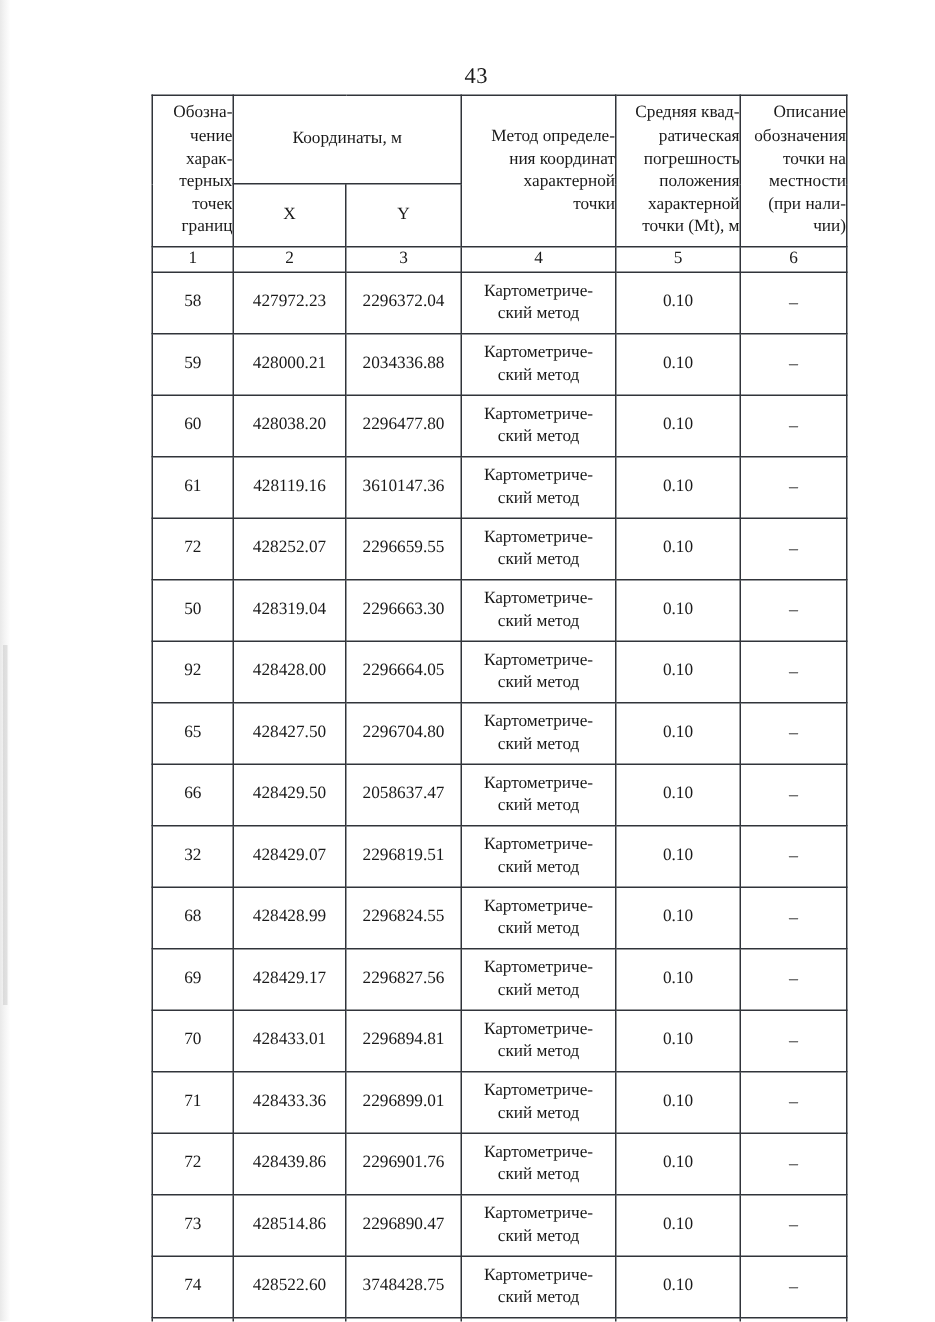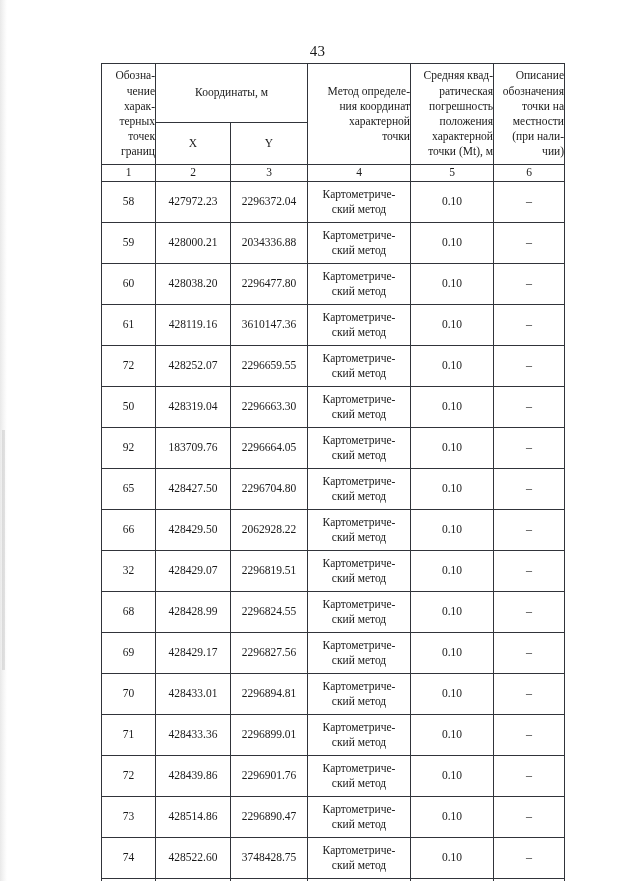--- a/index.html
+++ b/index.html
@@ -254,21 +254,21 @@
           <td>2296663.30</td>
           <td class="cell-method">
             <span class="m-line">Картометриче-</span>
             <span class="m-line">ский метод</span>
           </td>
           <td>0.10</td>
           <td class="cell-dash">–</td>
         </tr>
         <tr class="data-row">
           <td>92</td>
-          <td>183709.76</td>
+          <td>428428.00</td>
           <td>2296664.05</td>
           <td class="cell-method">
             <span class="m-line">Картометриче-</span>
             <span class="m-line">ский метод</span>
           </td>
           <td>0.10</td>
           <td class="cell-dash">–</td>
         </tr>
         <tr class="data-row">
           <td>65</td>
@@ -277,21 +277,21 @@
           <td class="cell-method">
             <span class="m-line">Картометриче-</span>
             <span class="m-line">ский метод</span>
           </td>
           <td>0.10</td>
           <td class="cell-dash">–</td>
         </tr>
         <tr class="data-row">
           <td>66</td>
           <td>428429.50</td>
-          <td>2062928.22</td>
+          <td>2058637.47</td>
           <td class="cell-method">
             <span class="m-line">Картометриче-</span>
             <span class="m-line">ский метод</span>
           </td>
           <td>0.10</td>
           <td class="cell-dash">–</td>
         </tr>
         <tr class="data-row">
           <td>32</td>
           <td>428429.07</td>

